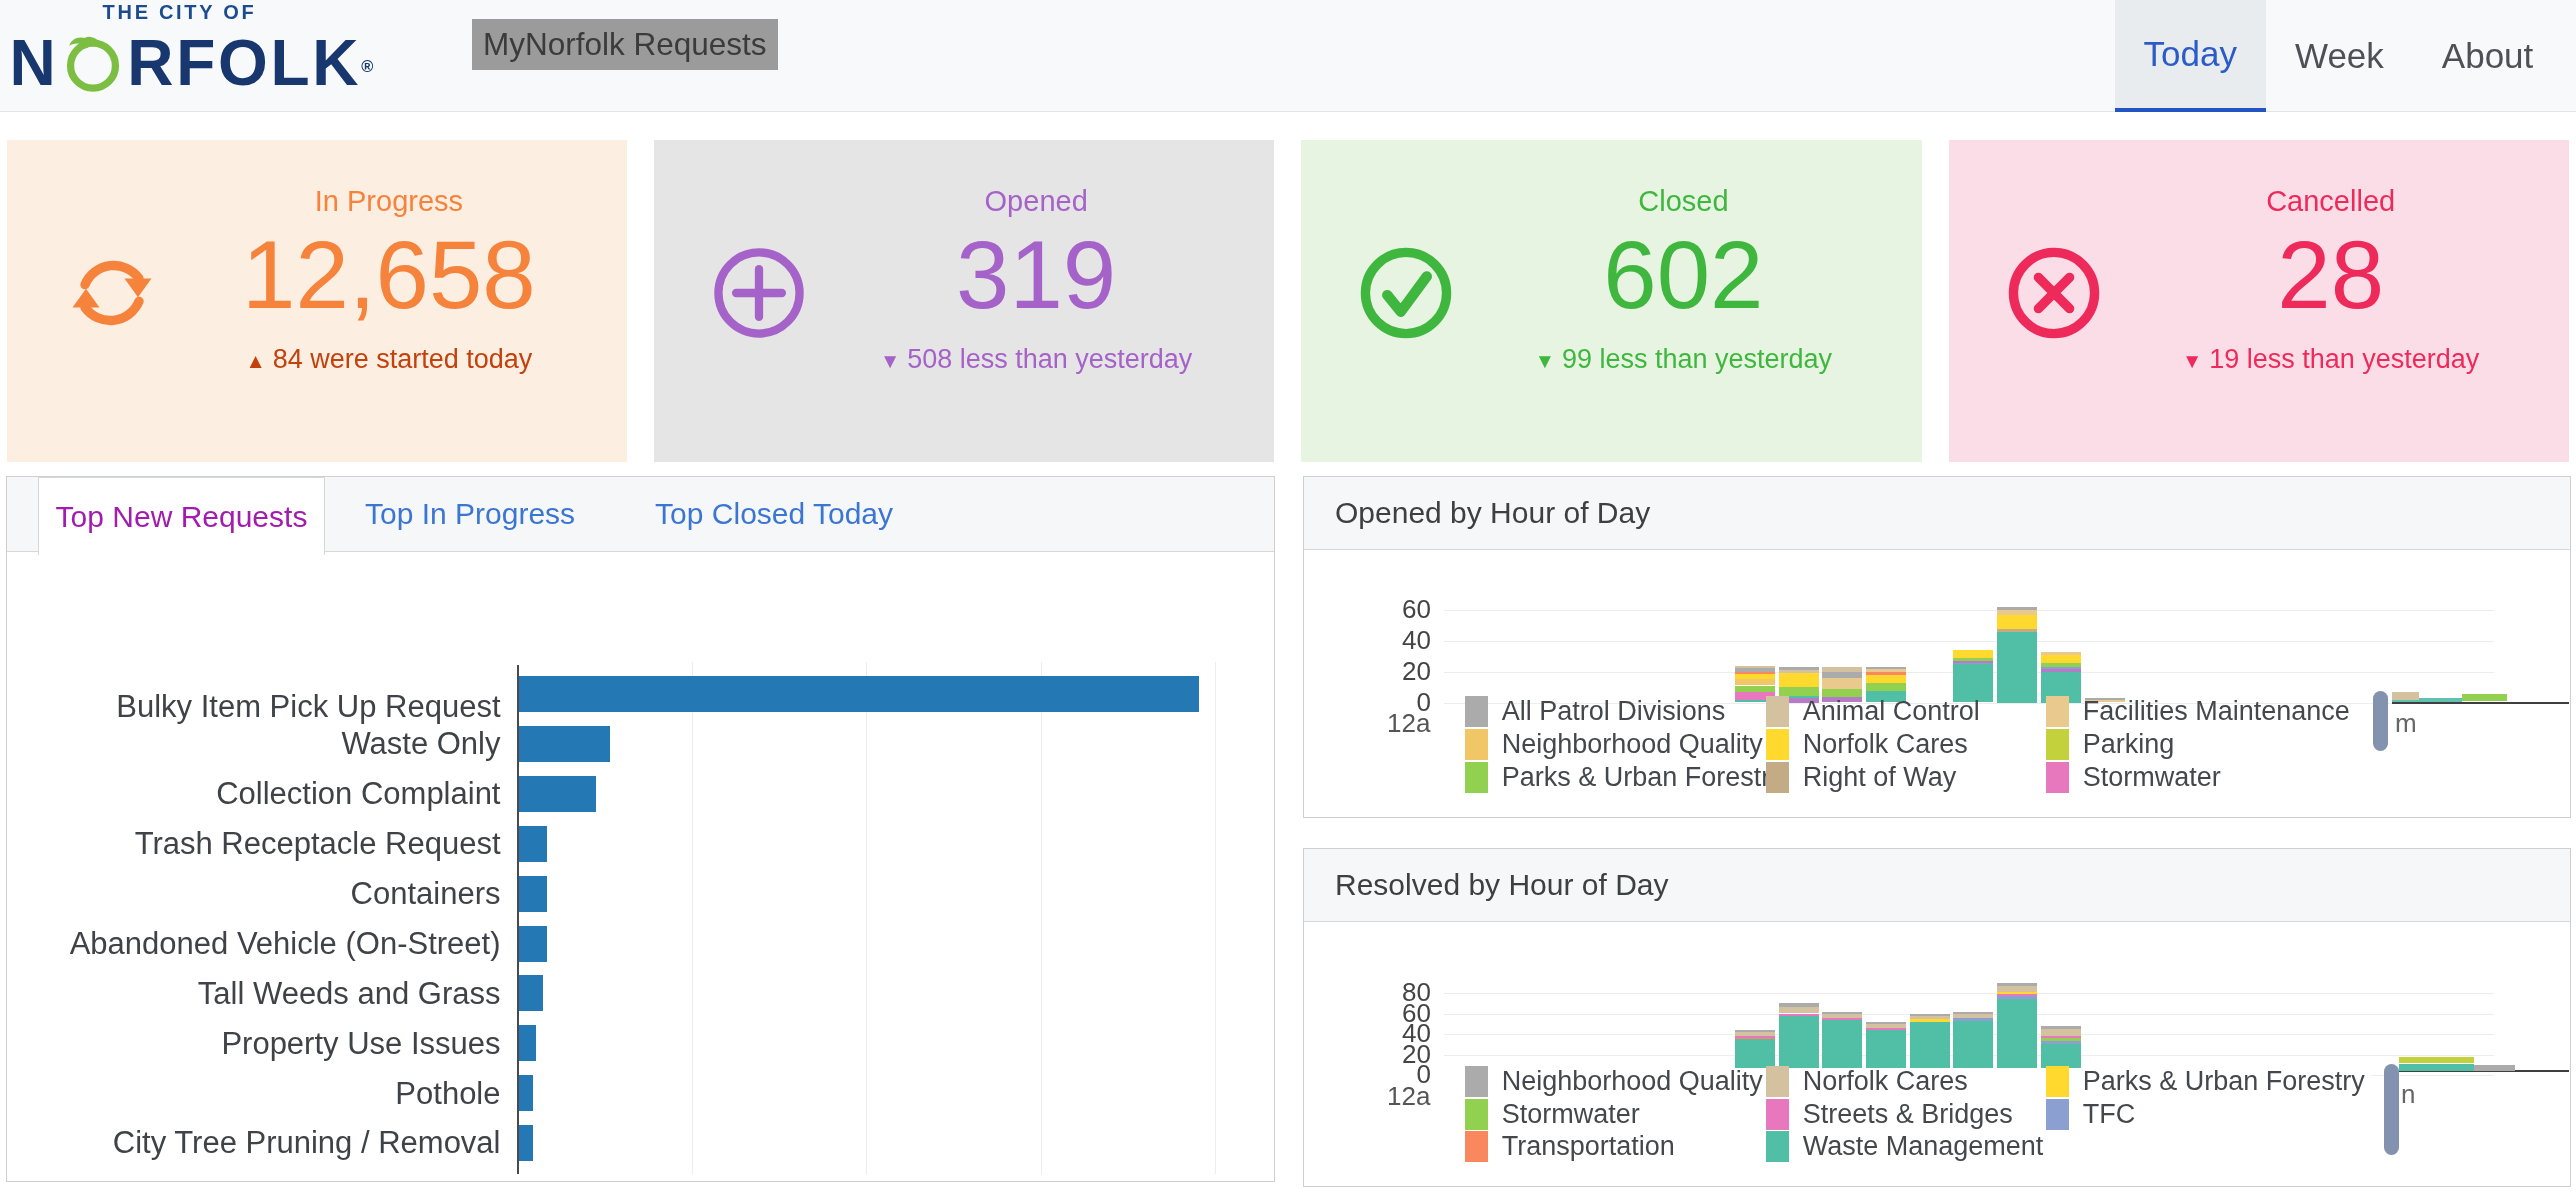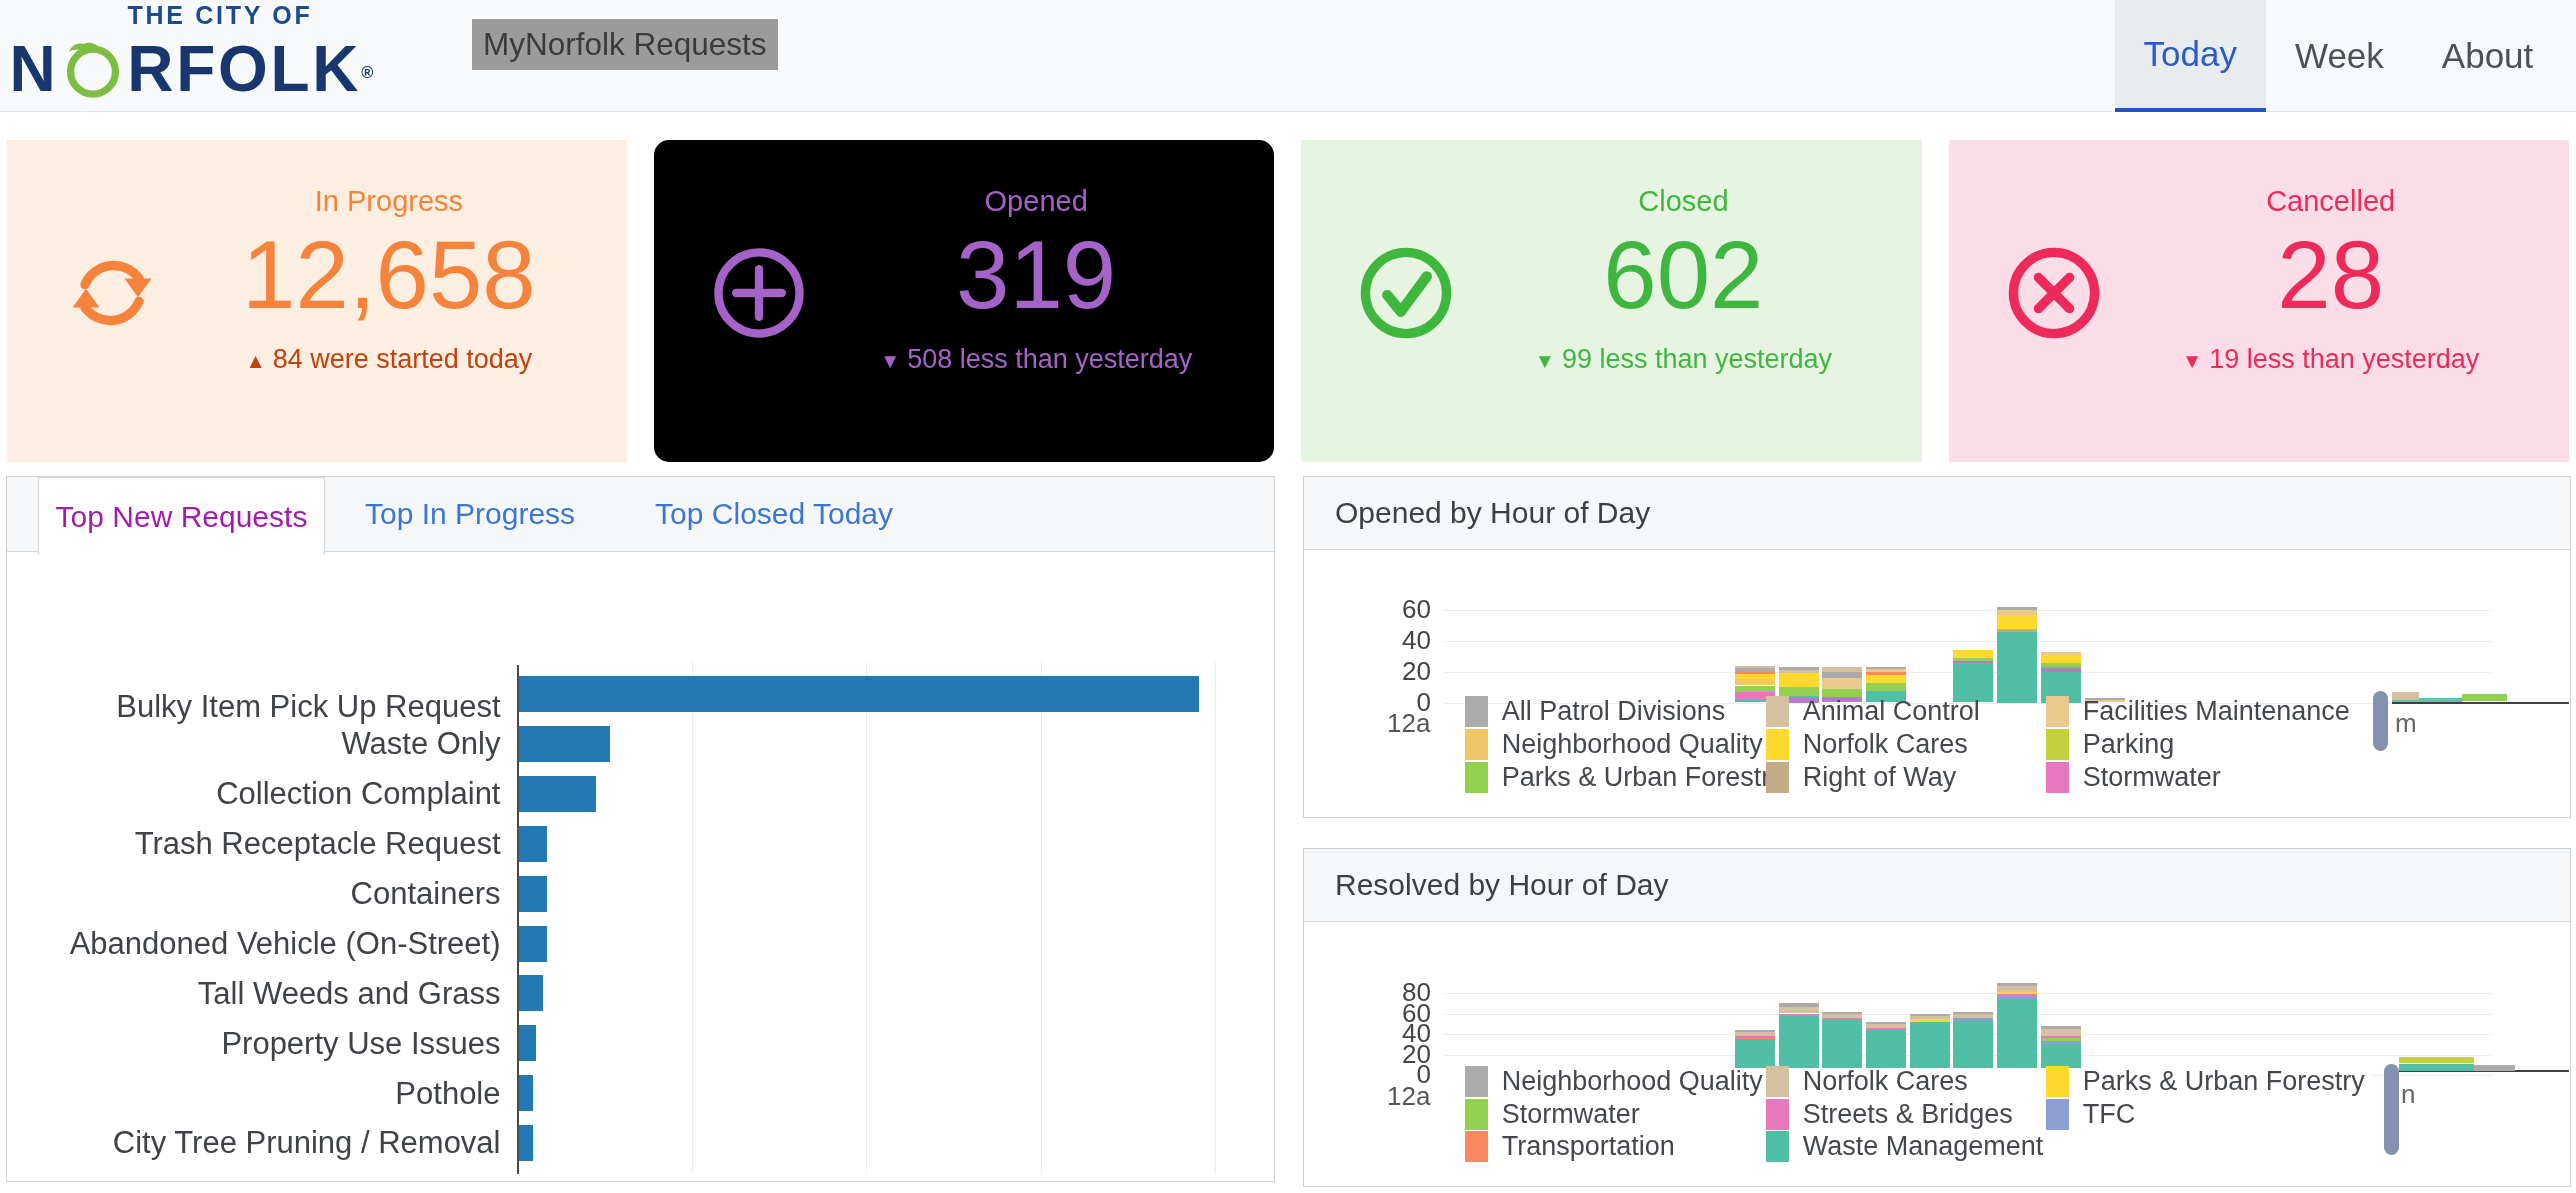--- a/index.html
+++ b/index.html
@@ -3,21 +3,21 @@
 <meta charset="utf-8">
 <style>
   * { margin:0; padding:0; box-sizing:border-box; }
   html,body { background:#fff; }
   body { font-family:"Liberation Sans", sans-serif; }
   #root { position:relative; width:2576px; height:1194px; background:#ffffff; overflow:hidden; }
 
   
   #app-header { position:absolute; left:0; top:0; width:2576px; height:112px; background:#f8f9fa; border-bottom:1.4px solid #e3e5e8; }
   #logo { position:absolute; left:9.6px; top:1.4px; cursor:pointer; }
-  #logo-top { font-size:25px; font-weight:bold; letter-spacing:2.7px; color:#1d4b8f; margin-left:118px; }
+  #logo-top { font-size:20px; font-weight:bold; letter-spacing:2.7px; color:#1d4b8f; margin-left:93px; }
   #logo-main { display:flex; align-items:center; font-size:64px; font-weight:bold; color:#17376e; letter-spacing:2.7px; line-height:71px; }
   #logo-main .reg { font-size:16.4px; align-self:flex-start; margin-top:6.8px; }
   #page-title { position:absolute; left:472px; top:19px; background:#9b9b9b; color:#3b3b3b; font-size:31.5px; padding:6.8px 11px; }
   #main-nav { position:absolute; right:13.7px; top:0; height:112px; display:flex; align-items:stretch; }
   .nav-item { display:flex; align-items:center; justify-content:center; font-size:35px; color:#4d5156; padding:0 29px; cursor:pointer; }
   .nav-item.active { background:#e9ecef; color:#2a5bc7; border-bottom:4.8px solid #2254c4; }
 
   
   #stats-row { position:absolute; left:6.8px; top:140px; width:2562px; height:307px; display:flex; gap:27px; }
   .stat-card { position:relative; flex:1 1 0; height:322px;padding-left:32px; }
@@ -108,21 +108,21 @@
           <polygon points="12,64 38,64 25,46" class="ic-fill" fill="#f6833c"></polygon>
         </svg>
       </span>
       <div class="stat-text">
         <div class="stat-label" style="color: rgb(246, 131, 60);">In Progress</div>
         <div class="stat-value" style="color: rgb(246, 131, 60);">12,658</div>
         <div class="stat-delta" style="color: #c2410c;"><span class="tri">▲</span><span>84 were started today</span></div>
       </div>
     </div>
 
-    <div class="stat-card" id="card-1" style="background: #000000; border-radius: 15px;">
+    <div class="stat-card" id="card-1" style="background: #e5e5e5;">
       <span class="stat-icon">
         <svg width="104" height="104" viewBox="0 0 100 100">
           <circle cx="50" cy="50" r="39" fill="none" stroke-width="8" class="ic-stroke" stroke="#a562c8"></circle>
           <line x1="50" y1="27" x2="50" y2="73" stroke-width="8" stroke-linecap="round" class="ic-stroke" stroke="#a562c8"></line>
           <line x1="28" y1="50" x2="72" y2="50" stroke-width="8" stroke-linecap="round" class="ic-stroke" stroke="#a562c8"></line>
         </svg>
       </span>
       <div class="stat-text">
         <div class="stat-label" style="color: rgb(165, 98, 200);">Opened</div>
         <div class="stat-value" style="color: rgb(165, 98, 200);">319</div>

